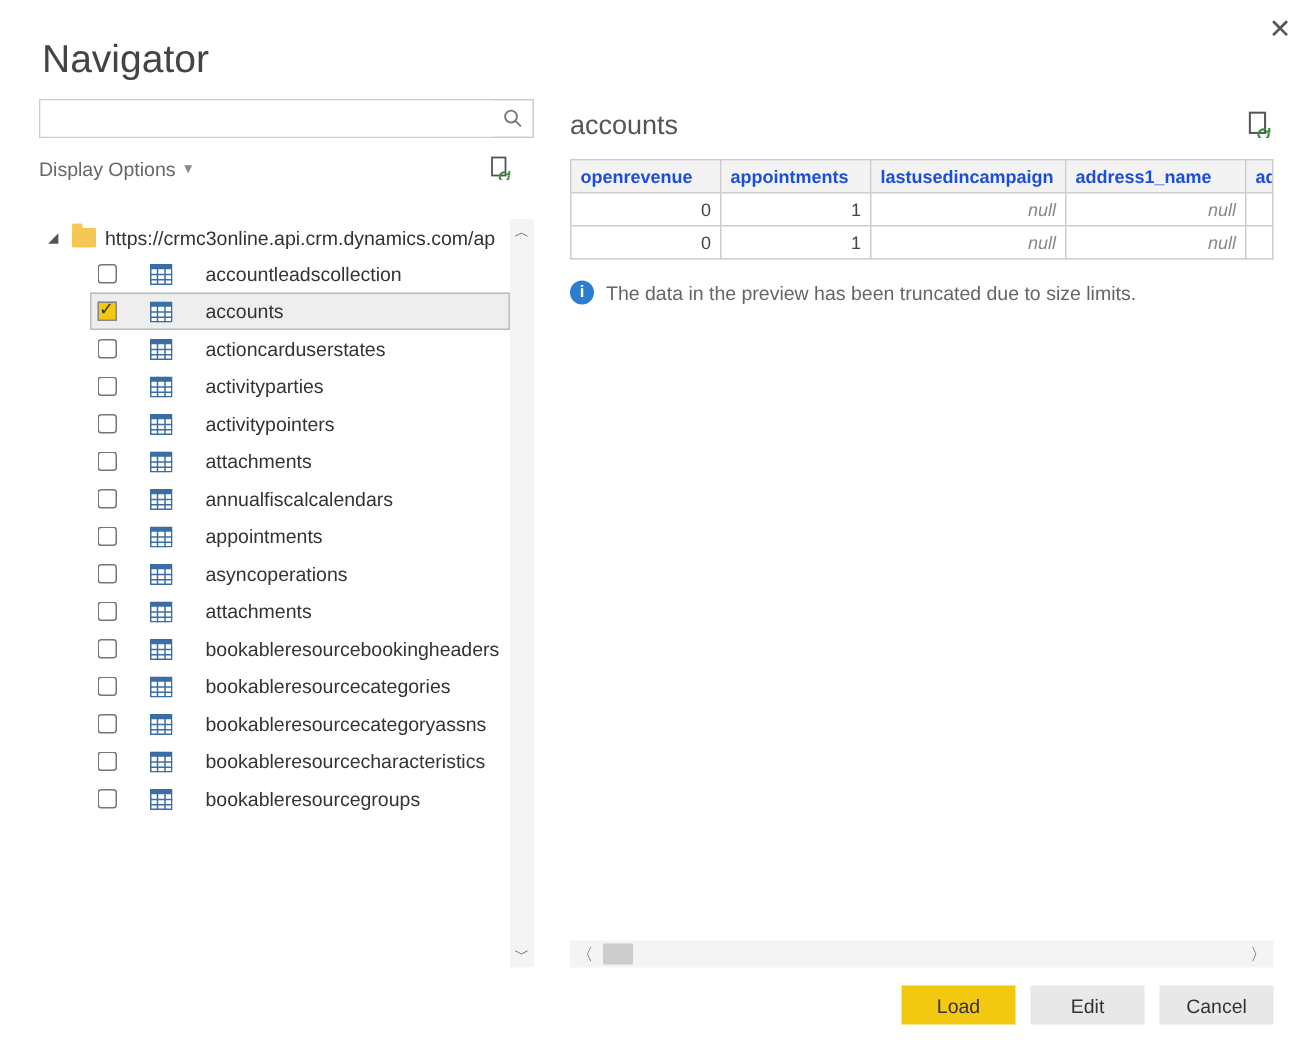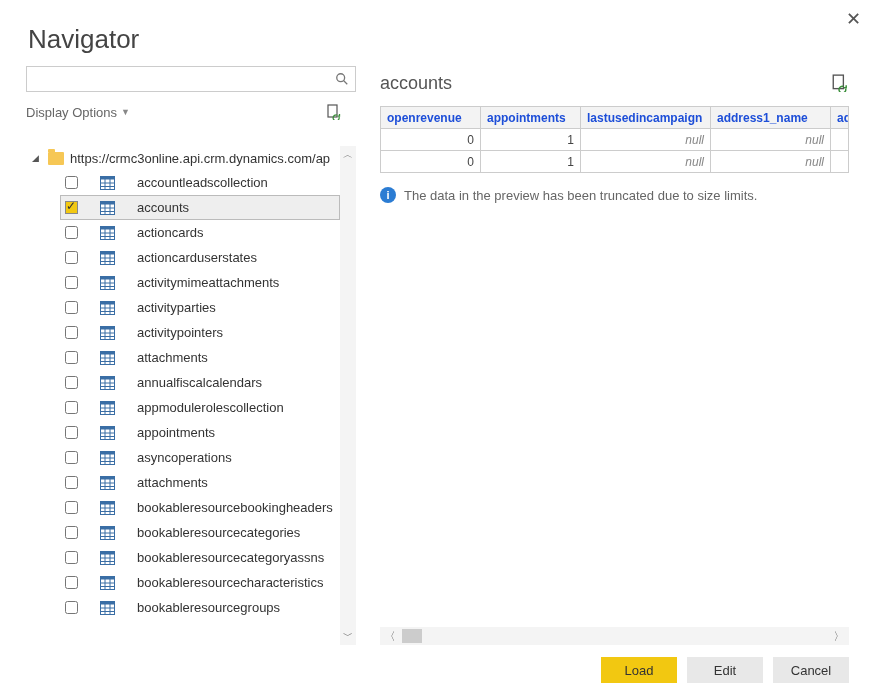--- a/index.html
+++ b/index.html
@@ -373,62 +373,34 @@
               <span class="table-icon">
                 <svg width="15" height="14" viewBox="0 0 15 14">
                   <rect x="0.5" y="0.5" width="14" height="13" fill="#fff" stroke="#3a6ea5"></rect>
                   <rect x="0.5" y="0.5" width="14" height="3" fill="#3a6ea5"></rect>
                   <line x1="5" y1="0" x2="5" y2="14" stroke="#3a6ea5" stroke-width="1"></line>
                   <line x1="10" y1="0" x2="10" y2="14" stroke="#3a6ea5" stroke-width="1"></line>
                   <line x1="0" y1="7" x2="15" y2="7" stroke="#3a6ea5" stroke-width="1"></line>
                   <line x1="0" y1="10.5" x2="15" y2="10.5" stroke="#3a6ea5" stroke-width="1"></line>
                 </svg>
               </span>
-              <span class="tree-item-label">actioncards</span>
-            </div>
-            <div class="tree-item">
-              <input type="checkbox" style="">
-              <span class="table-icon">
-                <svg width="15" height="14" viewBox="0 0 15 14">
-                  <rect x="0.5" y="0.5" width="14" height="13" fill="#fff" stroke="#3a6ea5"></rect>
-                  <rect x="0.5" y="0.5" width="14" height="3" fill="#3a6ea5"></rect>
-                  <line x1="5" y1="0" x2="5" y2="14" stroke="#3a6ea5" stroke-width="1"></line>
-                  <line x1="10" y1="0" x2="10" y2="14" stroke="#3a6ea5" stroke-width="1"></line>
-                  <line x1="0" y1="7" x2="15" y2="7" stroke="#3a6ea5" stroke-width="1"></line>
-                  <line x1="0" y1="10.5" x2="15" y2="10.5" stroke="#3a6ea5" stroke-width="1"></line>
-                </svg>
-              </span>
               <span class="tree-item-label">actioncarduserstates</span>
             </div>
             <div class="tree-item">
               <input type="checkbox" style="">
               <span class="table-icon">
                 <svg width="15" height="14" viewBox="0 0 15 14">
                   <rect x="0.5" y="0.5" width="14" height="13" fill="#fff" stroke="#3a6ea5"></rect>
                   <rect x="0.5" y="0.5" width="14" height="3" fill="#3a6ea5"></rect>
                   <line x1="5" y1="0" x2="5" y2="14" stroke="#3a6ea5" stroke-width="1"></line>
                   <line x1="10" y1="0" x2="10" y2="14" stroke="#3a6ea5" stroke-width="1"></line>
                   <line x1="0" y1="7" x2="15" y2="7" stroke="#3a6ea5" stroke-width="1"></line>
                   <line x1="0" y1="10.5" x2="15" y2="10.5" stroke="#3a6ea5" stroke-width="1"></line>
                 </svg>
               </span>
-              <span class="tree-item-label">activitymimeattachments</span>
-            </div>
-            <div class="tree-item">
-              <input type="checkbox" style="">
-              <span class="table-icon">
-                <svg width="15" height="14" viewBox="0 0 15 14">
-                  <rect x="0.5" y="0.5" width="14" height="13" fill="#fff" stroke="#3a6ea5"></rect>
-                  <rect x="0.5" y="0.5" width="14" height="3" fill="#3a6ea5"></rect>
-                  <line x1="5" y1="0" x2="5" y2="14" stroke="#3a6ea5" stroke-width="1"></line>
-                  <line x1="10" y1="0" x2="10" y2="14" stroke="#3a6ea5" stroke-width="1"></line>
-                  <line x1="0" y1="7" x2="15" y2="7" stroke="#3a6ea5" stroke-width="1"></line>
-                  <line x1="0" y1="10.5" x2="15" y2="10.5" stroke="#3a6ea5" stroke-width="1"></line>
-                </svg>
-              </span>
               <span class="tree-item-label">activityparties</span>
             </div>
             <div class="tree-item">
               <input type="checkbox" style="">
               <span class="table-icon">
                 <svg width="15" height="14" viewBox="0 0 15 14">
                   <rect x="0.5" y="0.5" width="14" height="13" fill="#fff" stroke="#3a6ea5"></rect>
                   <rect x="0.5" y="0.5" width="14" height="3" fill="#3a6ea5"></rect>
                   <line x1="5" y1="0" x2="5" y2="14" stroke="#3a6ea5" stroke-width="1"></line>
                   <line x1="10" y1="0" x2="10" y2="14" stroke="#3a6ea5" stroke-width="1"></line>
@@ -458,34 +430,20 @@
                 <svg width="15" height="14" viewBox="0 0 15 14">
                   <rect x="0.5" y="0.5" width="14" height="13" fill="#fff" stroke="#3a6ea5"></rect>
                   <rect x="0.5" y="0.5" width="14" height="3" fill="#3a6ea5"></rect>
                   <line x1="5" y1="0" x2="5" y2="14" stroke="#3a6ea5" stroke-width="1"></line>
                   <line x1="10" y1="0" x2="10" y2="14" stroke="#3a6ea5" stroke-width="1"></line>
                   <line x1="0" y1="7" x2="15" y2="7" stroke="#3a6ea5" stroke-width="1"></line>
                   <line x1="0" y1="10.5" x2="15" y2="10.5" stroke="#3a6ea5" stroke-width="1"></line>
                 </svg>
               </span>
               <span class="tree-item-label">annualfiscalcalendars</span>
-            </div>
-            <div class="tree-item">
-              <input type="checkbox" style="">
-              <span class="table-icon">
-                <svg width="15" height="14" viewBox="0 0 15 14">
-                  <rect x="0.5" y="0.5" width="14" height="13" fill="#fff" stroke="#3a6ea5"></rect>
-                  <rect x="0.5" y="0.5" width="14" height="3" fill="#3a6ea5"></rect>
-                  <line x1="5" y1="0" x2="5" y2="14" stroke="#3a6ea5" stroke-width="1"></line>
-                  <line x1="10" y1="0" x2="10" y2="14" stroke="#3a6ea5" stroke-width="1"></line>
-                  <line x1="0" y1="7" x2="15" y2="7" stroke="#3a6ea5" stroke-width="1"></line>
-                  <line x1="0" y1="10.5" x2="15" y2="10.5" stroke="#3a6ea5" stroke-width="1"></line>
-                </svg>
-              </span>
-              <span class="tree-item-label">appmodulerolescollection</span>
             </div>
             <div class="tree-item">
               <input type="checkbox" style="">
               <span class="table-icon">
                 <svg width="15" height="14" viewBox="0 0 15 14">
                   <rect x="0.5" y="0.5" width="14" height="13" fill="#fff" stroke="#3a6ea5"></rect>
                   <rect x="0.5" y="0.5" width="14" height="3" fill="#3a6ea5"></rect>
                   <line x1="5" y1="0" x2="5" y2="14" stroke="#3a6ea5" stroke-width="1"></line>
                   <line x1="10" y1="0" x2="10" y2="14" stroke="#3a6ea5" stroke-width="1"></line>
                   <line x1="0" y1="7" x2="15" y2="7" stroke="#3a6ea5" stroke-width="1"></line>

